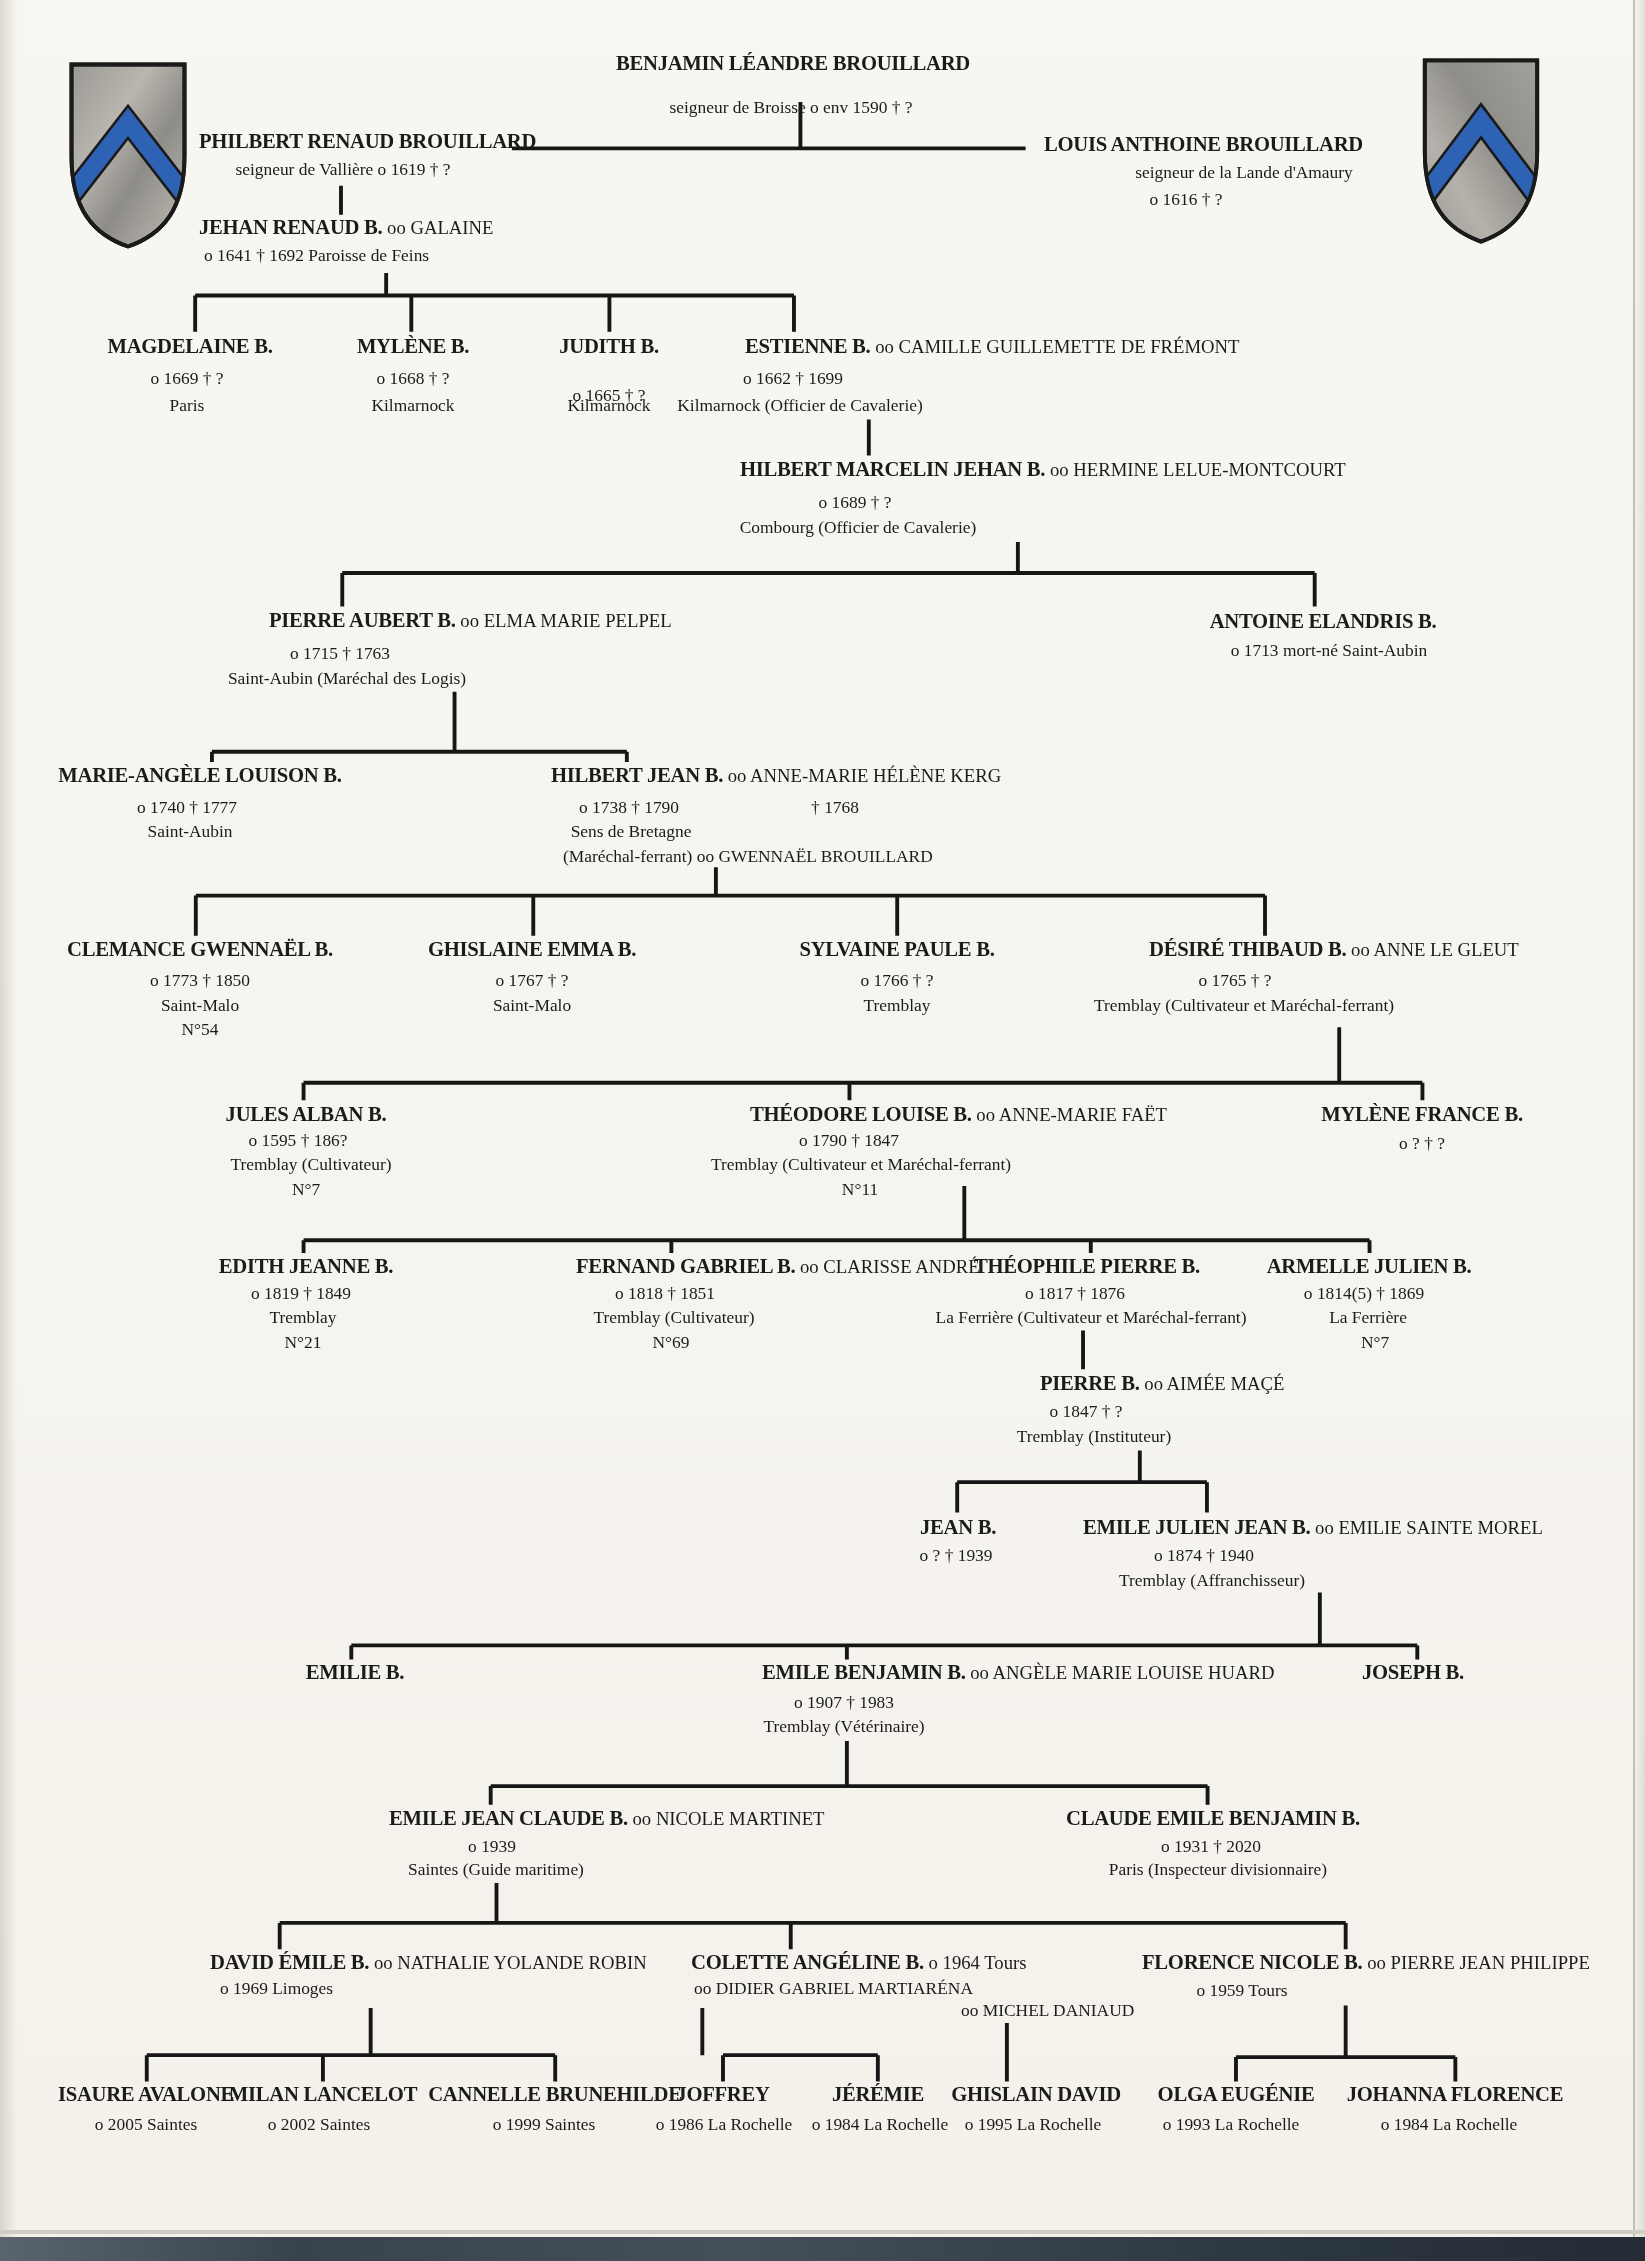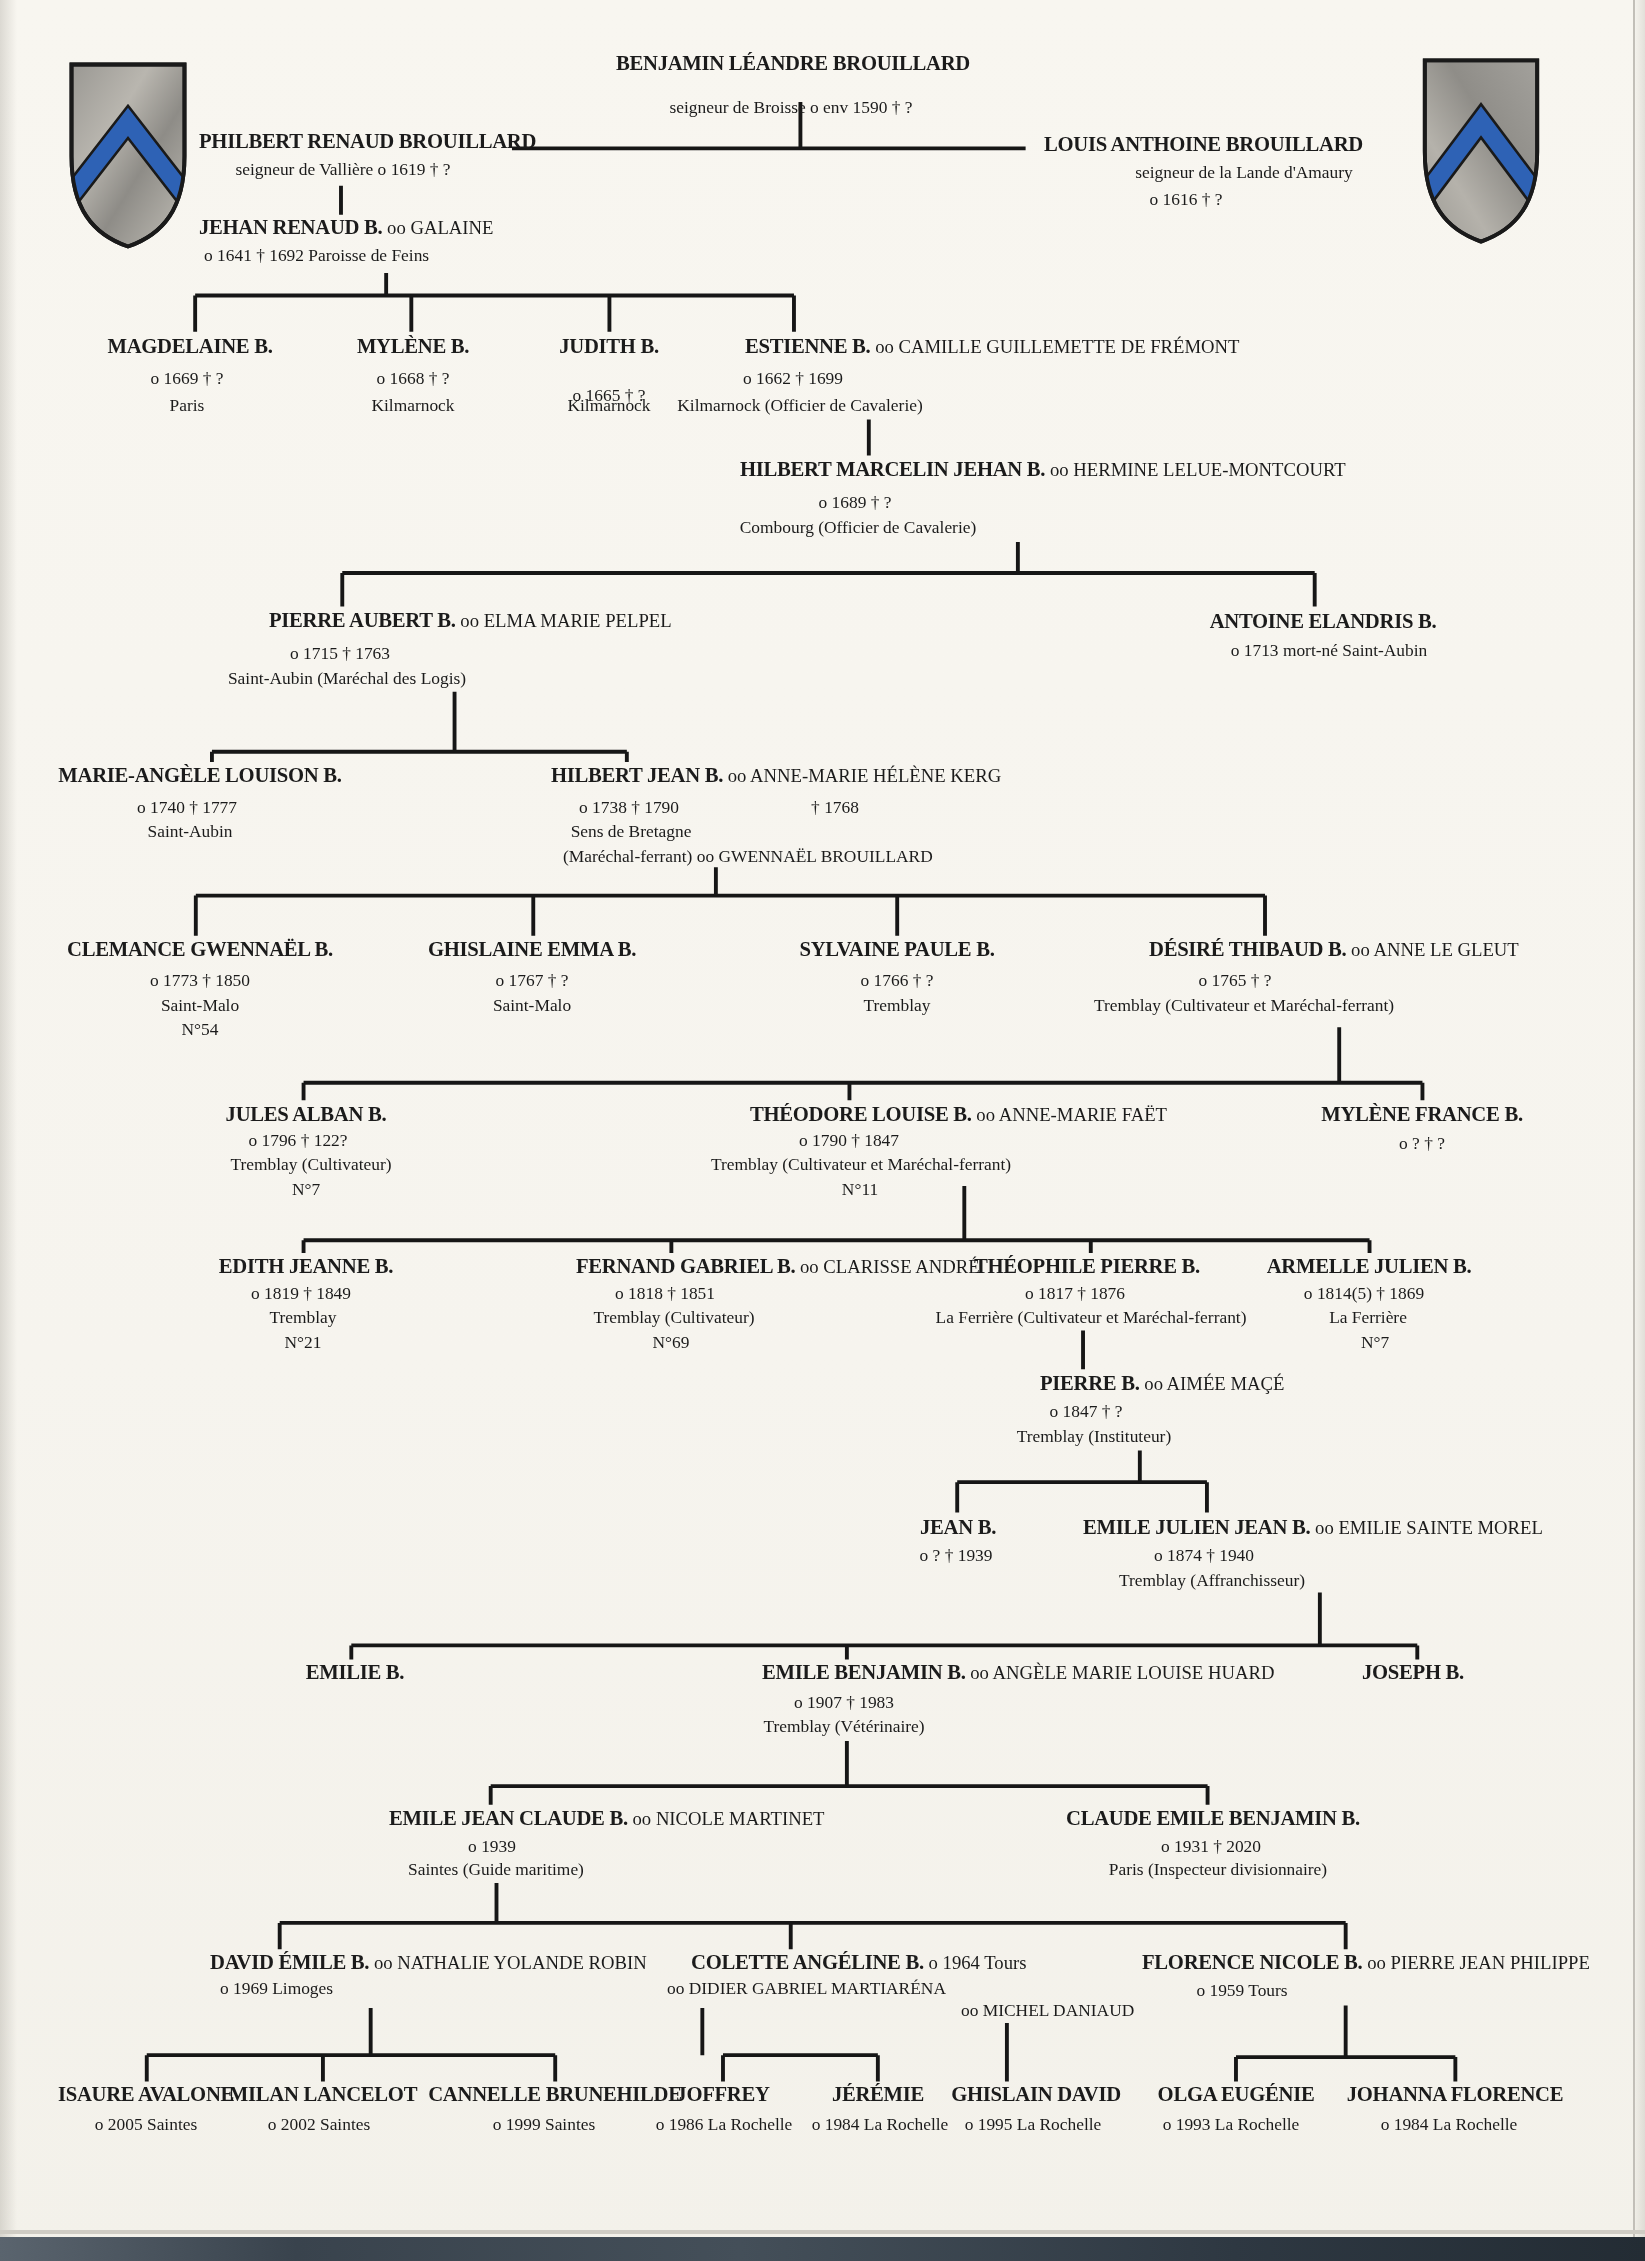--- a/index.html
+++ b/index.html
@@ -145,21 +145,21 @@
 
 <div class="t nm c" style="left:897px;top:939px"><b>SYLVAINE PAULE B.</b></div>
 <div class="t dt c" style="left:897px;top:971px">o 1766 † ?</div>
 <div class="t dt c" style="left:897px;top:996px">Tremblay</div>
 
 <div class="t nm" style="left:1149px;top:939px"><b>DÉSIRÉ THIBAUD B.</b><span class="sp"> oo ANNE LE GLEUT</span></div>
 <div class="t dt c" style="left:1235px;top:971px">o 1765 † ?</div>
 <div class="t dt c" style="left:1244px;top:996px">Tremblay (Cultivateur et Maréchal-ferrant)</div>
 
 <div class="t nm c" style="left:306px;top:1104px"><b>JULES ALBAN B.</b></div>
-<div class="t dt c" style="left:298px;top:1131px">o 1796 † 122?</div>
+<div class="t dt c" style="left:298px;top:1131px">o 1595 † 186?</div>
 <div class="t dt c" style="left:311px;top:1155px">Tremblay (Cultivateur)</div>
 <div class="t dt c" style="left:306px;top:1180px">N°7</div>
 
 <div class="t nm" style="left:750px;top:1104px"><b>THÉODORE LOUISE B.</b><span class="sp"> oo ANNE-MARIE FAËT</span></div>
 <div class="t dt c" style="left:849px;top:1131px">o 1790 † 1847</div>
 <div class="t dt c" style="left:861px;top:1155px">Tremblay (Cultivateur et Maréchal-ferrant)</div>
 <div class="t dt c" style="left:860px;top:1180px">N°11</div>
 
 <div class="t nm c" style="left:1422px;top:1104px"><b>MYLÈNE FRANCE B.</b></div>
 <div class="t dt c" style="left:1422px;top:1134px">o ? † ?</div>
@@ -207,21 +207,21 @@
 <div class="t dt c" style="left:496px;top:1860px">Saintes (Guide maritime)</div>
 
 <div class="t nm c" style="left:1213px;top:1808px"><b>CLAUDE EMILE BENJAMIN B.</b></div>
 <div class="t dt c" style="left:1211px;top:1837px">o 1931 † 2020</div>
 <div class="t dt c" style="left:1218px;top:1860px">Paris (Inspecteur divisionnaire)</div>
 
 <div class="t nm" style="left:210px;top:1952px"><b>DAVID ÉMILE B.</b><span class="sp"> oo NATHALIE YOLANDE ROBIN</span></div>
 <div class="t dt" style="left:220px;top:1979px">o 1969 Limoges</div>
 
 <div class="t nm" style="left:691px;top:1952px"><b>COLETTE ANGÉLINE B.</b><span class="sp"> o 1964 Tours</span></div>
-<div class="t dt" style="left:667px;top:1979px">oo DIDIER GABRIEL MARTIARÉNA</div>
+<div class="t dt" style="left:694px;top:1979px">oo DIDIER GABRIEL MARTIARÉNA</div>
 <div class="t dt" style="left:961px;top:2001px">oo MICHEL DANIAUD</div>
 
 <div class="t nm" style="left:1142px;top:1952px"><b>FLORENCE NICOLE B.</b><span class="sp"> oo PIERRE JEAN PHILIPPE</span></div>
 <div class="t dt c" style="left:1242px;top:1981px">o 1959 Tours</div>
 
 <div class="t nm c" style="left:146px;top:2084px"><b>ISAURE AVALONE</b></div>
 <div class="t dt c" style="left:146px;top:2115px">o 2005 Saintes</div>
 
 <div class="t nm c" style="left:323px;top:2084px"><b>MILAN LANCELOT</b></div>
 <div class="t dt c" style="left:319px;top:2115px">o 2002 Saintes</div>

